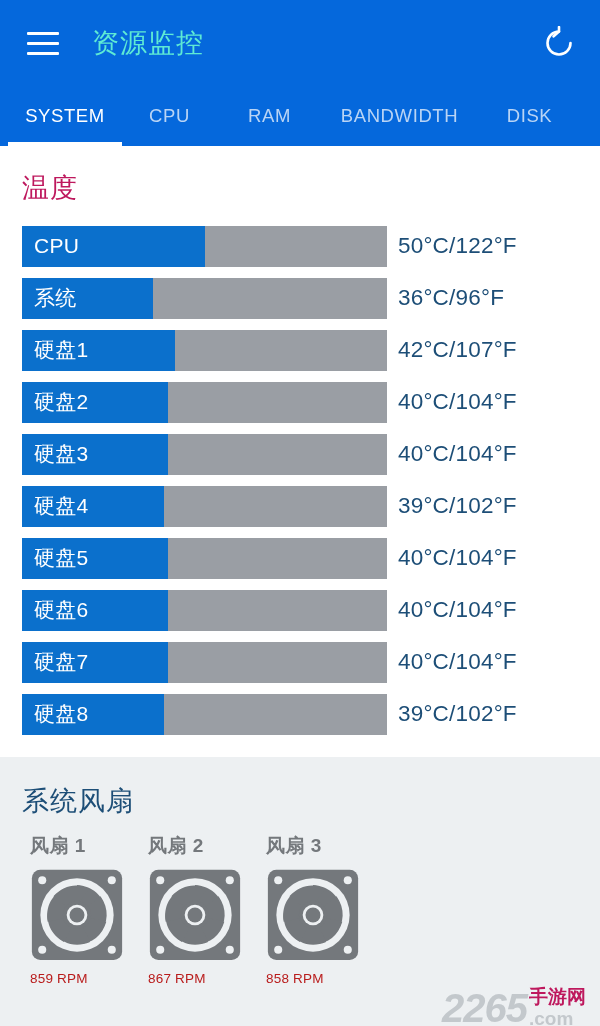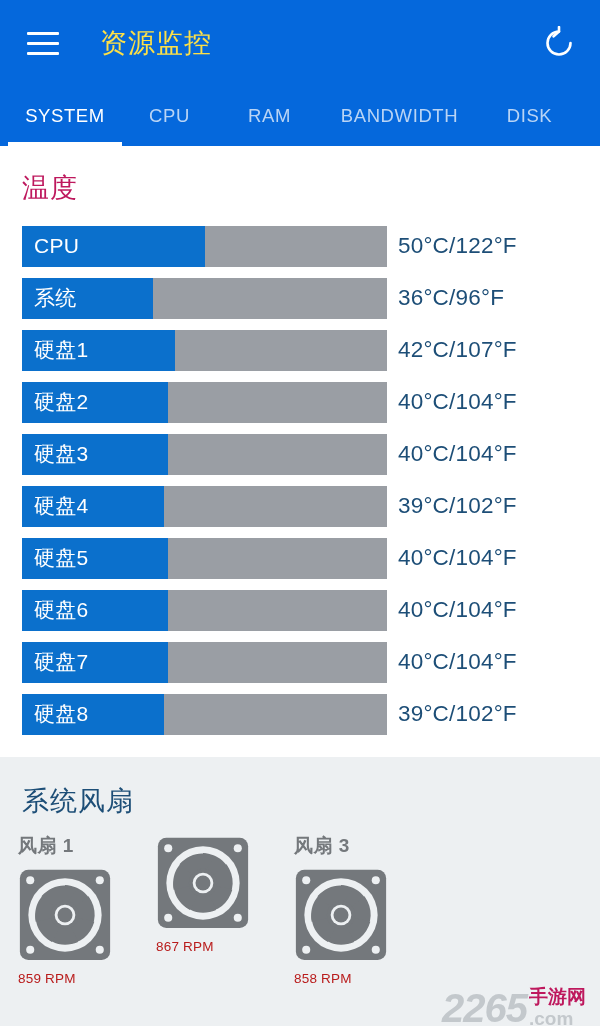--- a/index.html
+++ b/index.html
@@ -20,24 +20,24 @@
     position:relative;
   }
   .menu-btn {
     width:42px; height:42px;
     display:flex; flex-direction:column; justify-content:center;
     align-items:center; gap:7px;
     cursor:pointer; flex:0 0 auto;
   }
   .menu-btn i { display:block; width:32px; height:3px; background:#ffffff; border-radius:1px; }
   .app-title {
-    color:#fde047;
+    color:#5eead4;
     font-size:27px;
     font-weight:500;
-    margin-left:36px;
+    margin-left:28px;
     letter-spacing:1px;
     white-space:nowrap;
     font-family:Liberation Serif, serif;
   }
   .refresh-btn {
     margin-left:auto;
     width:46px; height:46px;
     display:flex; align-items:center; justify-content:center;
     cursor:pointer;
   }
@@ -132,22 +132,22 @@
   }
   .fan-title {
     color:#1D4E77;
     font-size:27px;
     font-weight:500;
     margin:0 0 14px 22px;
     letter-spacing:1px;
   }
   .fan-grid {
     display:flex;
-    padding-left:18px;
-    gap:40px;
+    padding-left:30px;
+    gap:20px;
   }
   .fan-item { width:98px; }
   .fan-name {
     color:#74787C;
     font-size:19px;
     font-weight:700;
     margin-bottom:6px;
     letter-spacing:0.5px;
     white-space:nowrap;
   }
@@ -306,20 +306,21 @@
                 <path transform="rotate(308.57142857142856 50 50)" fill="#74787C" d="M50 18 C66 19 78 29 80 44 C70 41 60 44 53 51 C50 41 49 28 50 18 Z"></path>
               </g>
               <circle cx="50" cy="53" r="15" fill="#74787C"></circle>
               <circle cx="50" cy="53" r="11" fill="#EDF0F2"></circle>
               <circle cx="50" cy="53" r="8" fill="#74787C"></circle>
             </svg>
           </div>
           <div class="fan-rpm">859 RPM</div>
         </div>
         <div class="fan-item">
+          <div class="fan-name">风扇 2</div>
           <div>
             <svg class="fan-icon" viewBox="0 0 100 105" aria-hidden="true">
               <rect x="2" y="5" width="96" height="96" rx="9" ry="9" fill="#74787C"></rect>
               <circle cx="13" cy="16" r="4.3" fill="#EDF0F2"></circle>
               <circle cx="87" cy="16" r="4.3" fill="#EDF0F2"></circle>
               <circle cx="13" cy="90" r="4.3" fill="#EDF0F2"></circle>
               <circle cx="87" cy="90" r="4.3" fill="#EDF0F2"></circle>
               <circle cx="50" cy="53" r="39" fill="#EDF0F2"></circle>
               <g transform="translate(0,3)">
                 <path transform="rotate(0 50 50)" fill="#74787C" d="M50 18 C66 19 78 29 80 44 C70 41 60 44 53 51 C50 41 49 28 50 18 Z"></path>

